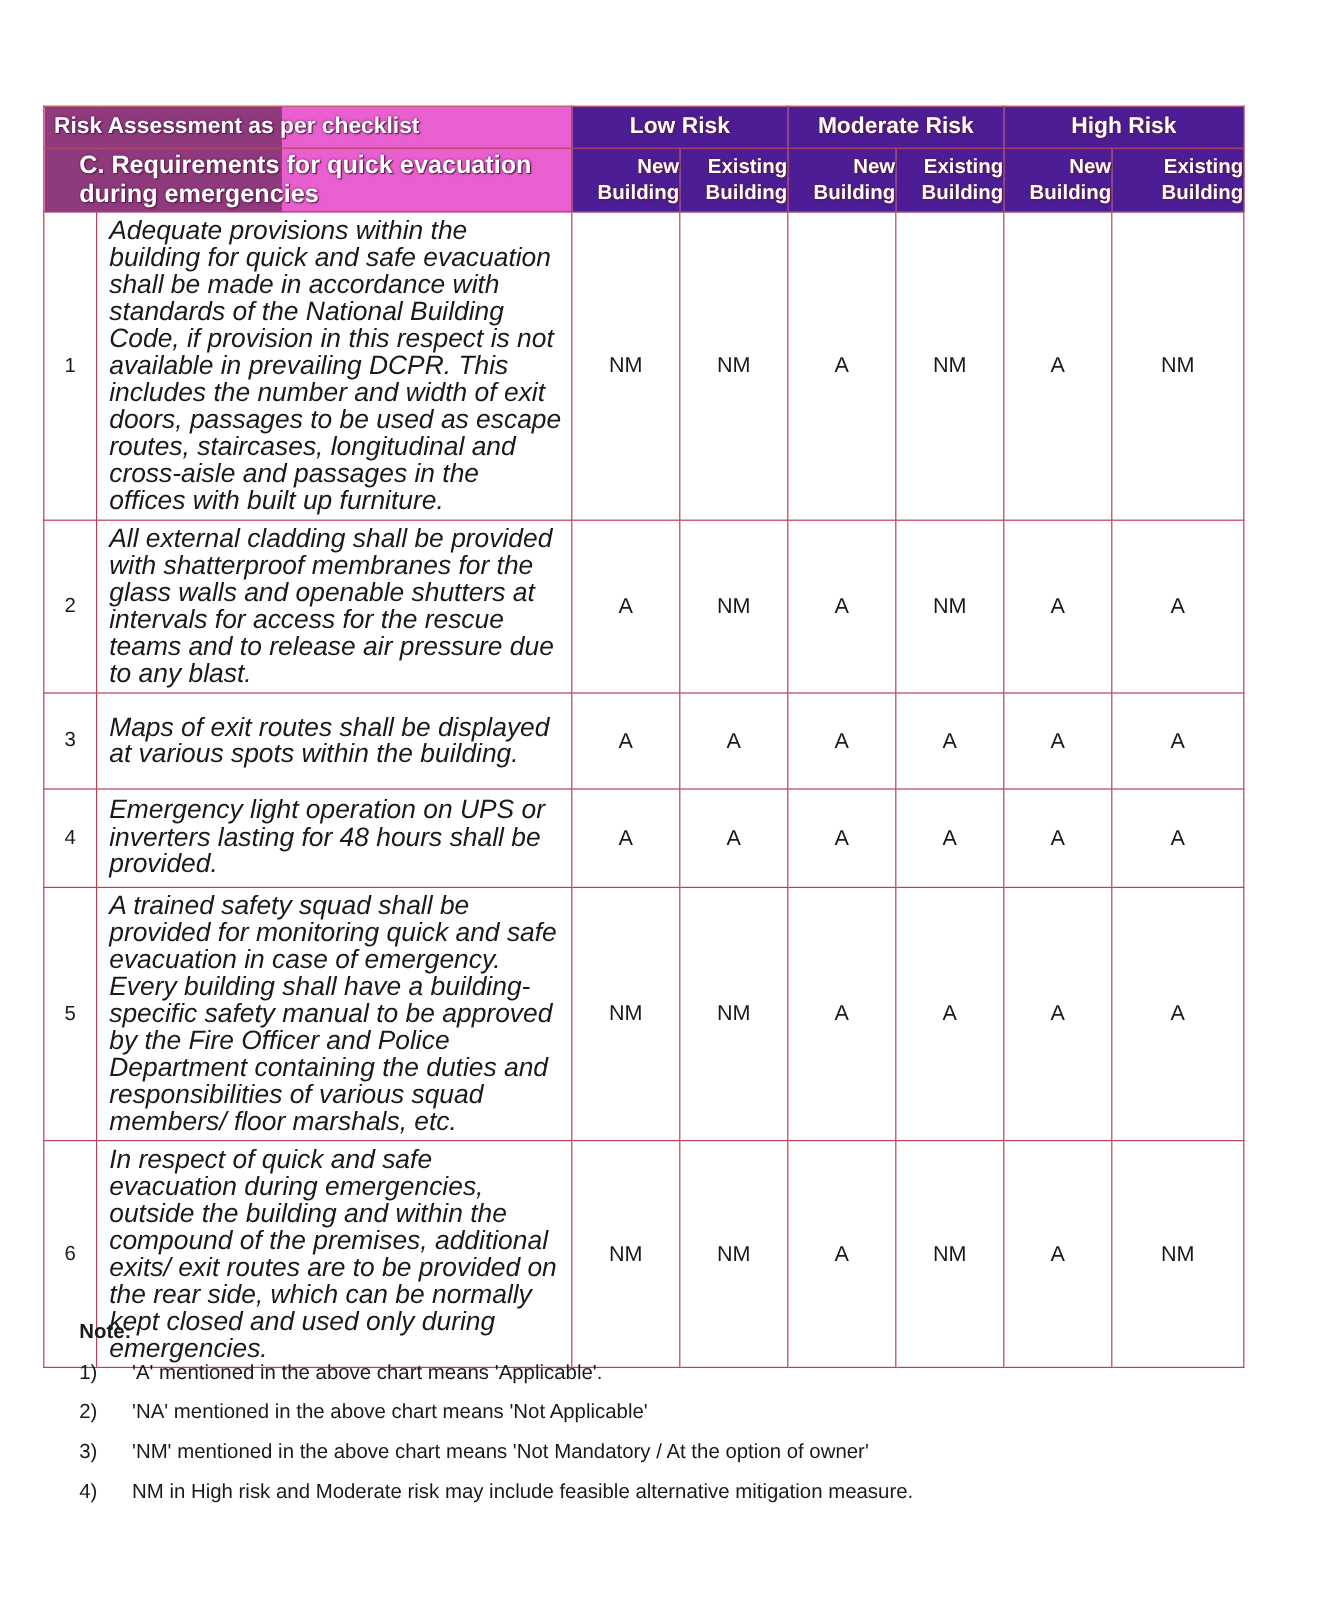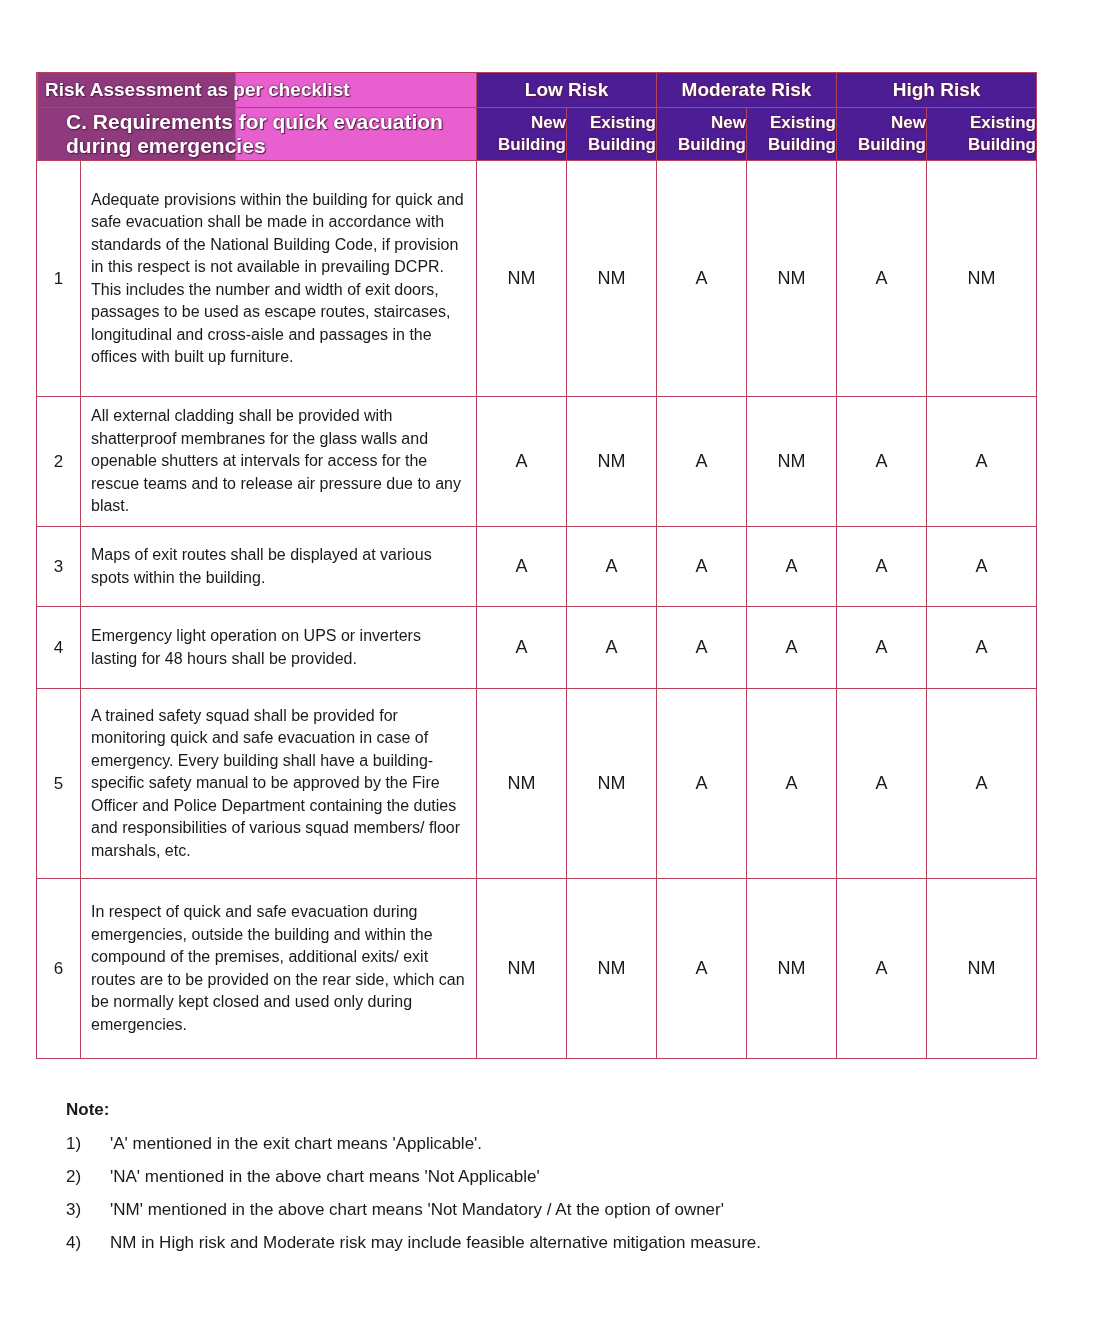--- a/index.html
+++ b/index.html
@@ -1,29 +1,29 @@
 <!DOCTYPE html>
 <html><head>
 <meta charset="utf-8">
 <style>
   html, body { margin: 0; padding: 0; background: #ffffff; }
   body { width: 1110px; height: 1344px; position: relative; overflow: hidden;
          font-family: "Liberation Sans", sans-serif; color: #1a1a1a; }
-  .page { position: absolute; left: 36px; top: 72px; width: 1000px; }
+  .page { position: absolute; left: 36px; top: 88px; width: 1000px; }
   table.risk { border-collapse: collapse; width: 1000px; table-layout: fixed; }
   table.risk td, table.risk th { border: 1px solid #b8405a; }
   .hdr { background: #4c1d95; color: #fff; font-weight: bold;
          text-shadow: 0 0 2px #5a1a4a, 1px 1px 1px #5a1a4a; }
   .hdr-title { text-align: left; padding: 2px 8px; font-size: 19px; line-height: 22px; }
   .hdr-title.main { font-size: 21px; line-height: 24px; padding-left: 29px; }
   .hdr-risk { text-align: center; font-size: 19px; padding: 6px 0; }
   .hdr-sub { text-align: right; font-size: 17px; line-height: 22px; padding: 2px 0; }
   .hdr-dark { background: linear-gradient(90deg, #8e3a7c 0%, #8e3a7c 45%, #e85fcf 45%); }
   td.num { width: 42px; text-align: center; font-size: 17px; vertical-align: middle; }
-  td.desc { font-size: 16px; line-height: 22.5px; padding: 4px 8px 4px 10px; vertical-align: middle; }
+  td.desc { font-size: 22px; line-height: 22.5px; padding: 4px 8px 4px 10px; vertical-align: middle; font-style: italic; }
   td.val { text-align: center; font-size: 18px; vertical-align: middle; }
   .notes { position: absolute; left: 66px; top: 1100px; width: 820px; font-size: 17px; }
   .notes-title { font-weight: bold; margin-bottom: 14px; }
   .note-item { display: flex; margin-bottom: 13px; }
   .note-num { width: 44px; }
 </style>
 </head>
 <body>
 
 <div class="page">
@@ -117,21 +117,21 @@
         <td class="val">NM</td>
       </tr>
     </tbody>
   </table>
 </div>
 
 <div class="notes">
   <div class="notes-title">Note:</div>
   <div class="note-item">
     <span class="note-num">1)</span>
-    <span>'A' mentioned in the exit chart means 'Applicable'.</span>
+    <span>'A' mentioned in the above chart means 'Applicable'.</span>
   </div>
   <div class="note-item">
     <span class="note-num">2)</span>
     <span>'NA' mentioned in the above chart means 'Not Applicable'</span>
   </div>
   <div class="note-item">
     <span class="note-num">3)</span>
     <span>'NM' mentioned in the above chart means 'Not Mandatory / At the option of owner'</span>
   </div>
   <div class="note-item">

